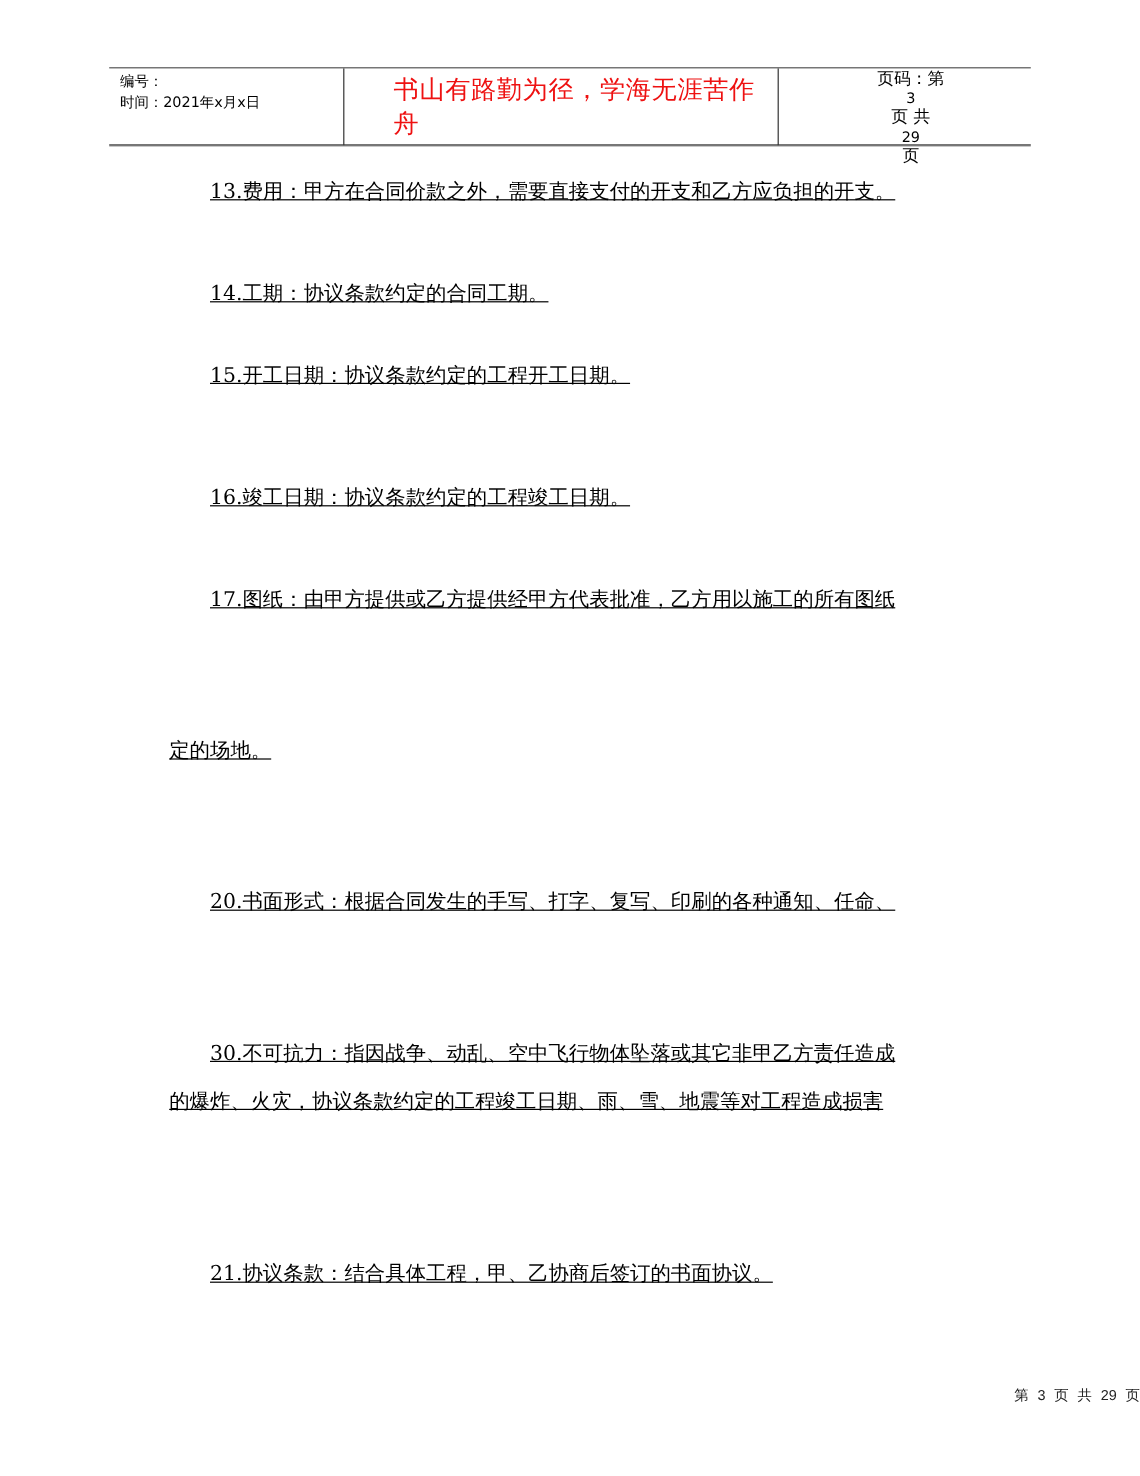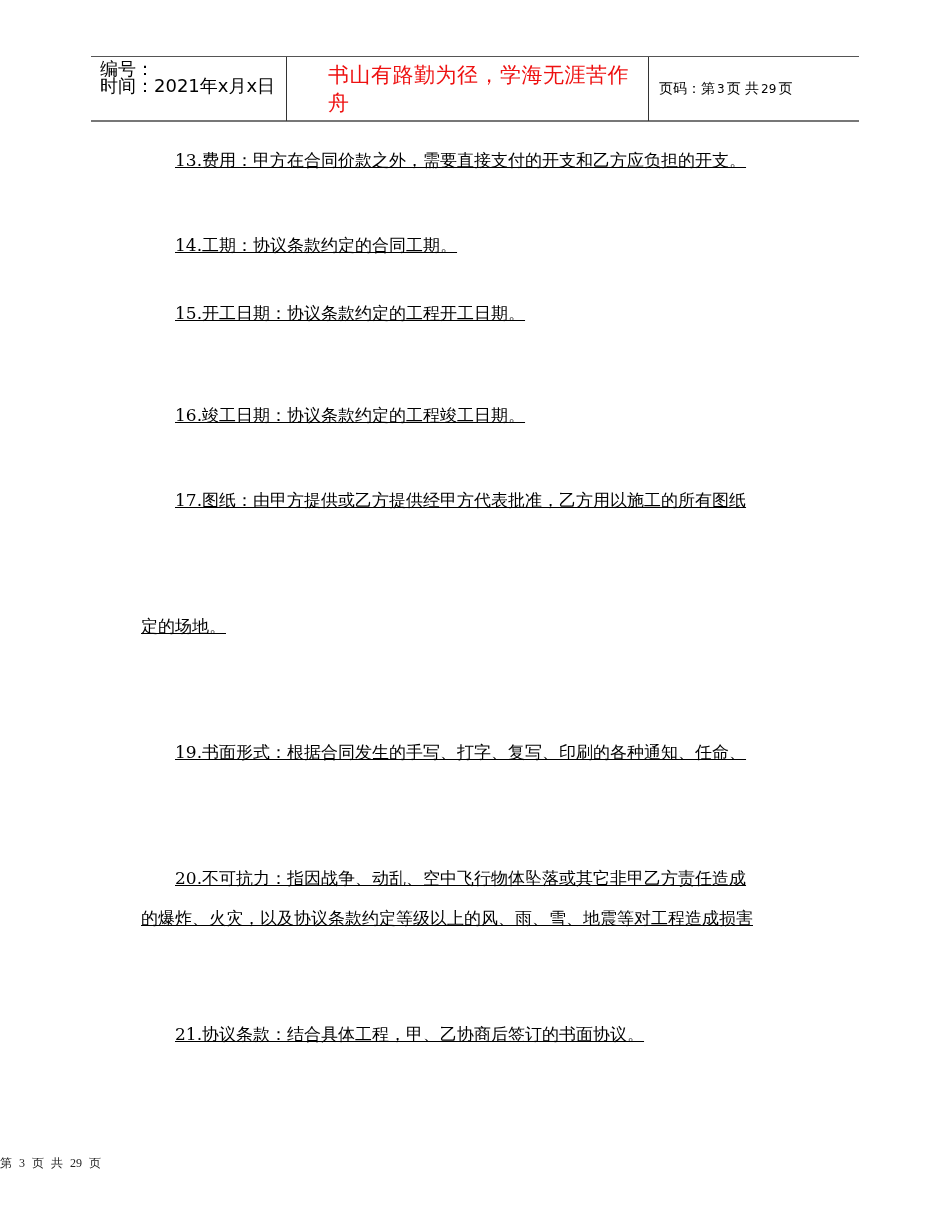--- a/index.html
+++ b/index.html
@@ -1,27 +1,27 @@
 <!DOCTYPE html>
 <html><head>
 <meta charset="utf-8">
 <style>
   html, body { margin: 0; padding: 0; background: #ffffff; }
   body { width: 950px; height: 1230px; position: relative; overflow: hidden; font-family: "DejaVu Serif", "Liberation Serif", serif; color: #000; }
   .header { position: absolute; left: 91px; top: 56px; width: 768px; height: 66px; border-top: 1px solid #555; border-bottom: 2px solid #777; box-sizing: border-box; }
   .hcell { position: absolute; top: 0; height: 64px; box-sizing: border-box; padding-left: 41px; }
-  .hleft { left: 0; width: 195px; font-family: "DejaVu Sans", "Liberation Sans", sans-serif; font-size: 18px; line-height: 17px; padding: 3px 0 0 9px; }
+  .hleft { left: 0; width: 195px; font-family: "DejaVu Sans", "Liberation Sans", sans-serif; font-size: 12px; line-height: 17px; padding: 3px 0 0 9px; }
   .hmid { left: 195px; width: 363px; border-left: 1px solid #333; border-right: 1px solid #333; display: flex; align-items: center; justify-content: center; color: #ee1111; font-family: "DejaVu Sans", "Liberation Sans", sans-serif; font-size: 21px; letter-spacing: 0.5px; }
-  .hright { left: 558px; width: 210px; display: flex; align-items: center; padding-left: 10px; font-family: "DejaVu Sans", "Liberation Sans", sans-serif; font-size: 14px; }
+  .hright { left: 558px; width: 210px; display: flex; align-items: center; padding-left: 10px; font-family: "DejaVu Sans", "Liberation Sans", sans-serif; font-size: 14px; flex-direction: column; }
   .hright .num { font-size: 12px; margin: 0 2px; }
   .body-text { position: absolute; left: 141px; top: 140px; width: 670px; font-size: 17px; }
   .para { position: absolute; left: 0; width: 670px; line-height: 40px; text-decoration: underline; }
   .para .line { display: block; white-space: nowrap; }
   .para .line.first { padding-left: 34px; }
-  .footer { position: absolute; top: 1155px; left: 0; width: 950px; text-align: left; font-family: Liberation Serif, serif; font-size: 12px; color: #222; word-spacing: 4px; }
+  .footer { position: absolute; top: 1155px; left: 0; width: 950px; text-align: right; font-family: Liberation Sans, sans-serif; font-size: 12px; color: #222; word-spacing: 4px; }
 </style>
 </head>
 <body>
 
 <div class="header">
   <div class="hcell hleft">
     <div>编号：</div>
     <div>时间：2021年x月x日</div>
   </div>
   <div class="hcell hmid">书山有路勤为径，学海无涯苦作舟</div>
@@ -47,24 +47,24 @@
   <div class="para" style="top:255px">
     <span class="line first">16.竣工日期：协议条款约定的工程竣工日期。</span>
   </div>
   <div class="para" style="top:340px">
     <span class="line first">17.图纸：由甲方提供或乙方提供经甲方代表批准，乙方用以施工的所有图纸</span>
   </div>
   <div class="para" style="top:466px">
     <span class="line">定的场地。</span>
   </div>
   <div class="para" style="top:592px">
-    <span class="line first">19.书面形式：根据合同发生的手写、打字、复写、印刷的各种通知、任命、</span>
+    <span class="line first">20.书面形式：根据合同发生的手写、打字、复写、印刷的各种通知、任命、</span>
   </div>
   <div class="para" style="top:718px">
-    <span class="line first">20.不可抗力：指因战争、动乱、空中飞行物体坠落或其它非甲乙方责任造成</span>
-    <span class="line">的爆炸、火灾，以及协议条款约定等级以上的风、雨、雪、地震等对工程造成损害</span>
+    <span class="line first">30.不可抗力：指因战争、动乱、空中飞行物体坠落或其它非甲乙方责任造成</span>
+    <span class="line">的爆炸、火灾，协议条款约定的工程竣工日期、雨、雪、地震等对工程造成损害</span>
   </div>
-  <div class="para" style="top:874px">
+  <div class="para" style="top:902px">
     <span class="line first">21.协议条款：结合具体工程，甲、乙协商后签订的书面协议。</span>
   </div>
 </div>
 
 <div class="footer">第 3 页 共 29 页</div>
 
 </body></html>

